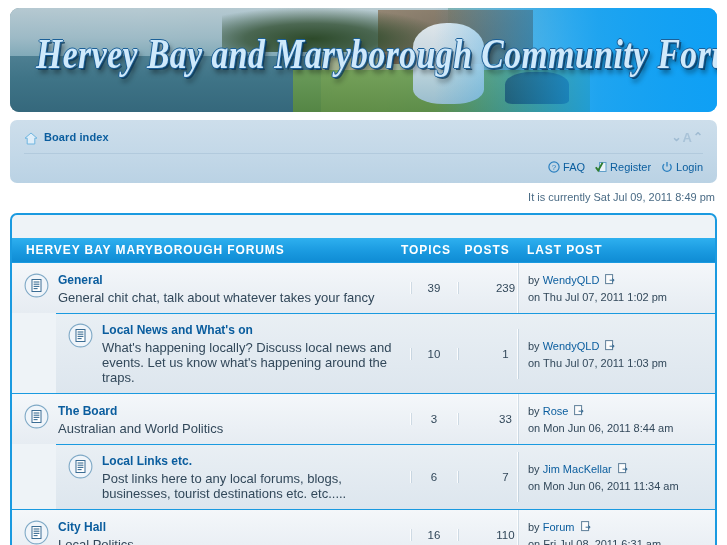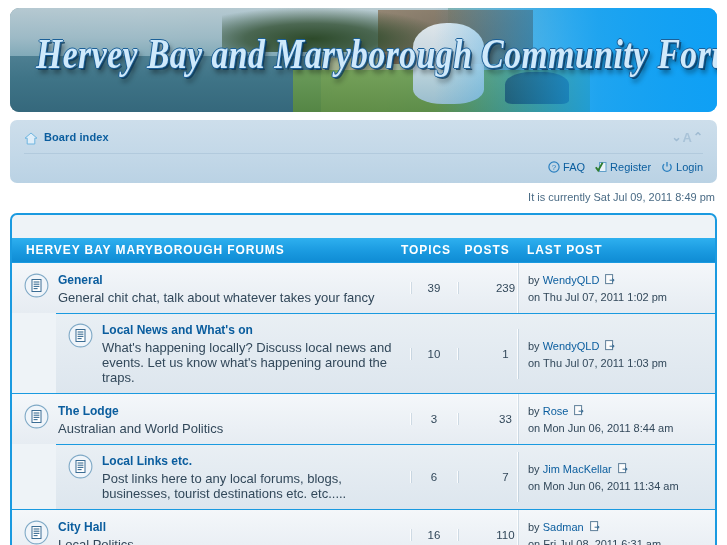--- a/index.html
+++ b/index.html
@@ -339,21 +339,21 @@
           <svg viewBox="0 0 25 25" width="25" height="25">
             <circle cx="12.5" cy="12.5" r="11.4" fill="#f0f5fa" stroke="#7fa9c6" stroke-width="1.1"></circle>
             <rect x="8" y="6.5" width="9" height="12" fill="#ffffff" stroke="#3b6d94" stroke-width="1"></rect>
             <line x1="9.6" y1="9" x2="15.4" y2="9" stroke="#3b6d94" stroke-width="1.1"></line>
             <line x1="9.6" y1="11.2" x2="15.4" y2="11.2" stroke="#3b6d94" stroke-width="1.1"></line>
             <line x1="9.6" y1="13.4" x2="15.4" y2="13.4" stroke="#3b6d94" stroke-width="1.1"></line>
             <line x1="9.6" y1="15.6" x2="13.6" y2="15.6" stroke="#3b6d94" stroke-width="1.1"></line>
           </svg>
         </span>
         <span class="ftext">
-          <a class="ftitle" href="#">The Lodge</a>
+          <a class="ftitle" href="#">The Board</a>
           <span class="fdesc" style="display:block">Australian and World Politics</span>
         </span>
       </div>
       <div class="fcell-num">3</div>
       <div class="fcell-num posts">33</div>
       <div class="fcell-last">
         <span>by</span>
         <a href="#">Rose</a>
         <span class="lastpost-ico">
           <svg viewBox="0 0 10 11" width="10" height="11">
@@ -411,21 +411,21 @@
         </span>
         <span class="ftext">
           <a class="ftitle" href="#">City Hall</a>
           <span class="fdesc" style="display:block">Local Politics</span>
         </span>
       </div>
       <div class="fcell-num">16</div>
       <div class="fcell-num posts">110</div>
       <div class="fcell-last">
         <span>by</span>
-        <a href="#">Sadman</a>
+        <a href="#">Forum</a>
         <span class="lastpost-ico">
           <svg viewBox="0 0 10 11" width="10" height="11">
             <rect x="0.6" y="0.6" width="7" height="9" fill="#fcfcfc" stroke="#5f7f99" stroke-width="1"></rect>
             <path d="M4.6 6.2 L9 6.2 M7 4.4 L9.2 6.2 L7 8.1" fill="none" stroke="#3b6d94" stroke-width="1"></path>
           </svg>
         </span>
         <div>on Fri Jul 08, 2011 6:31 am</div>
       </div>
     </div>
 

